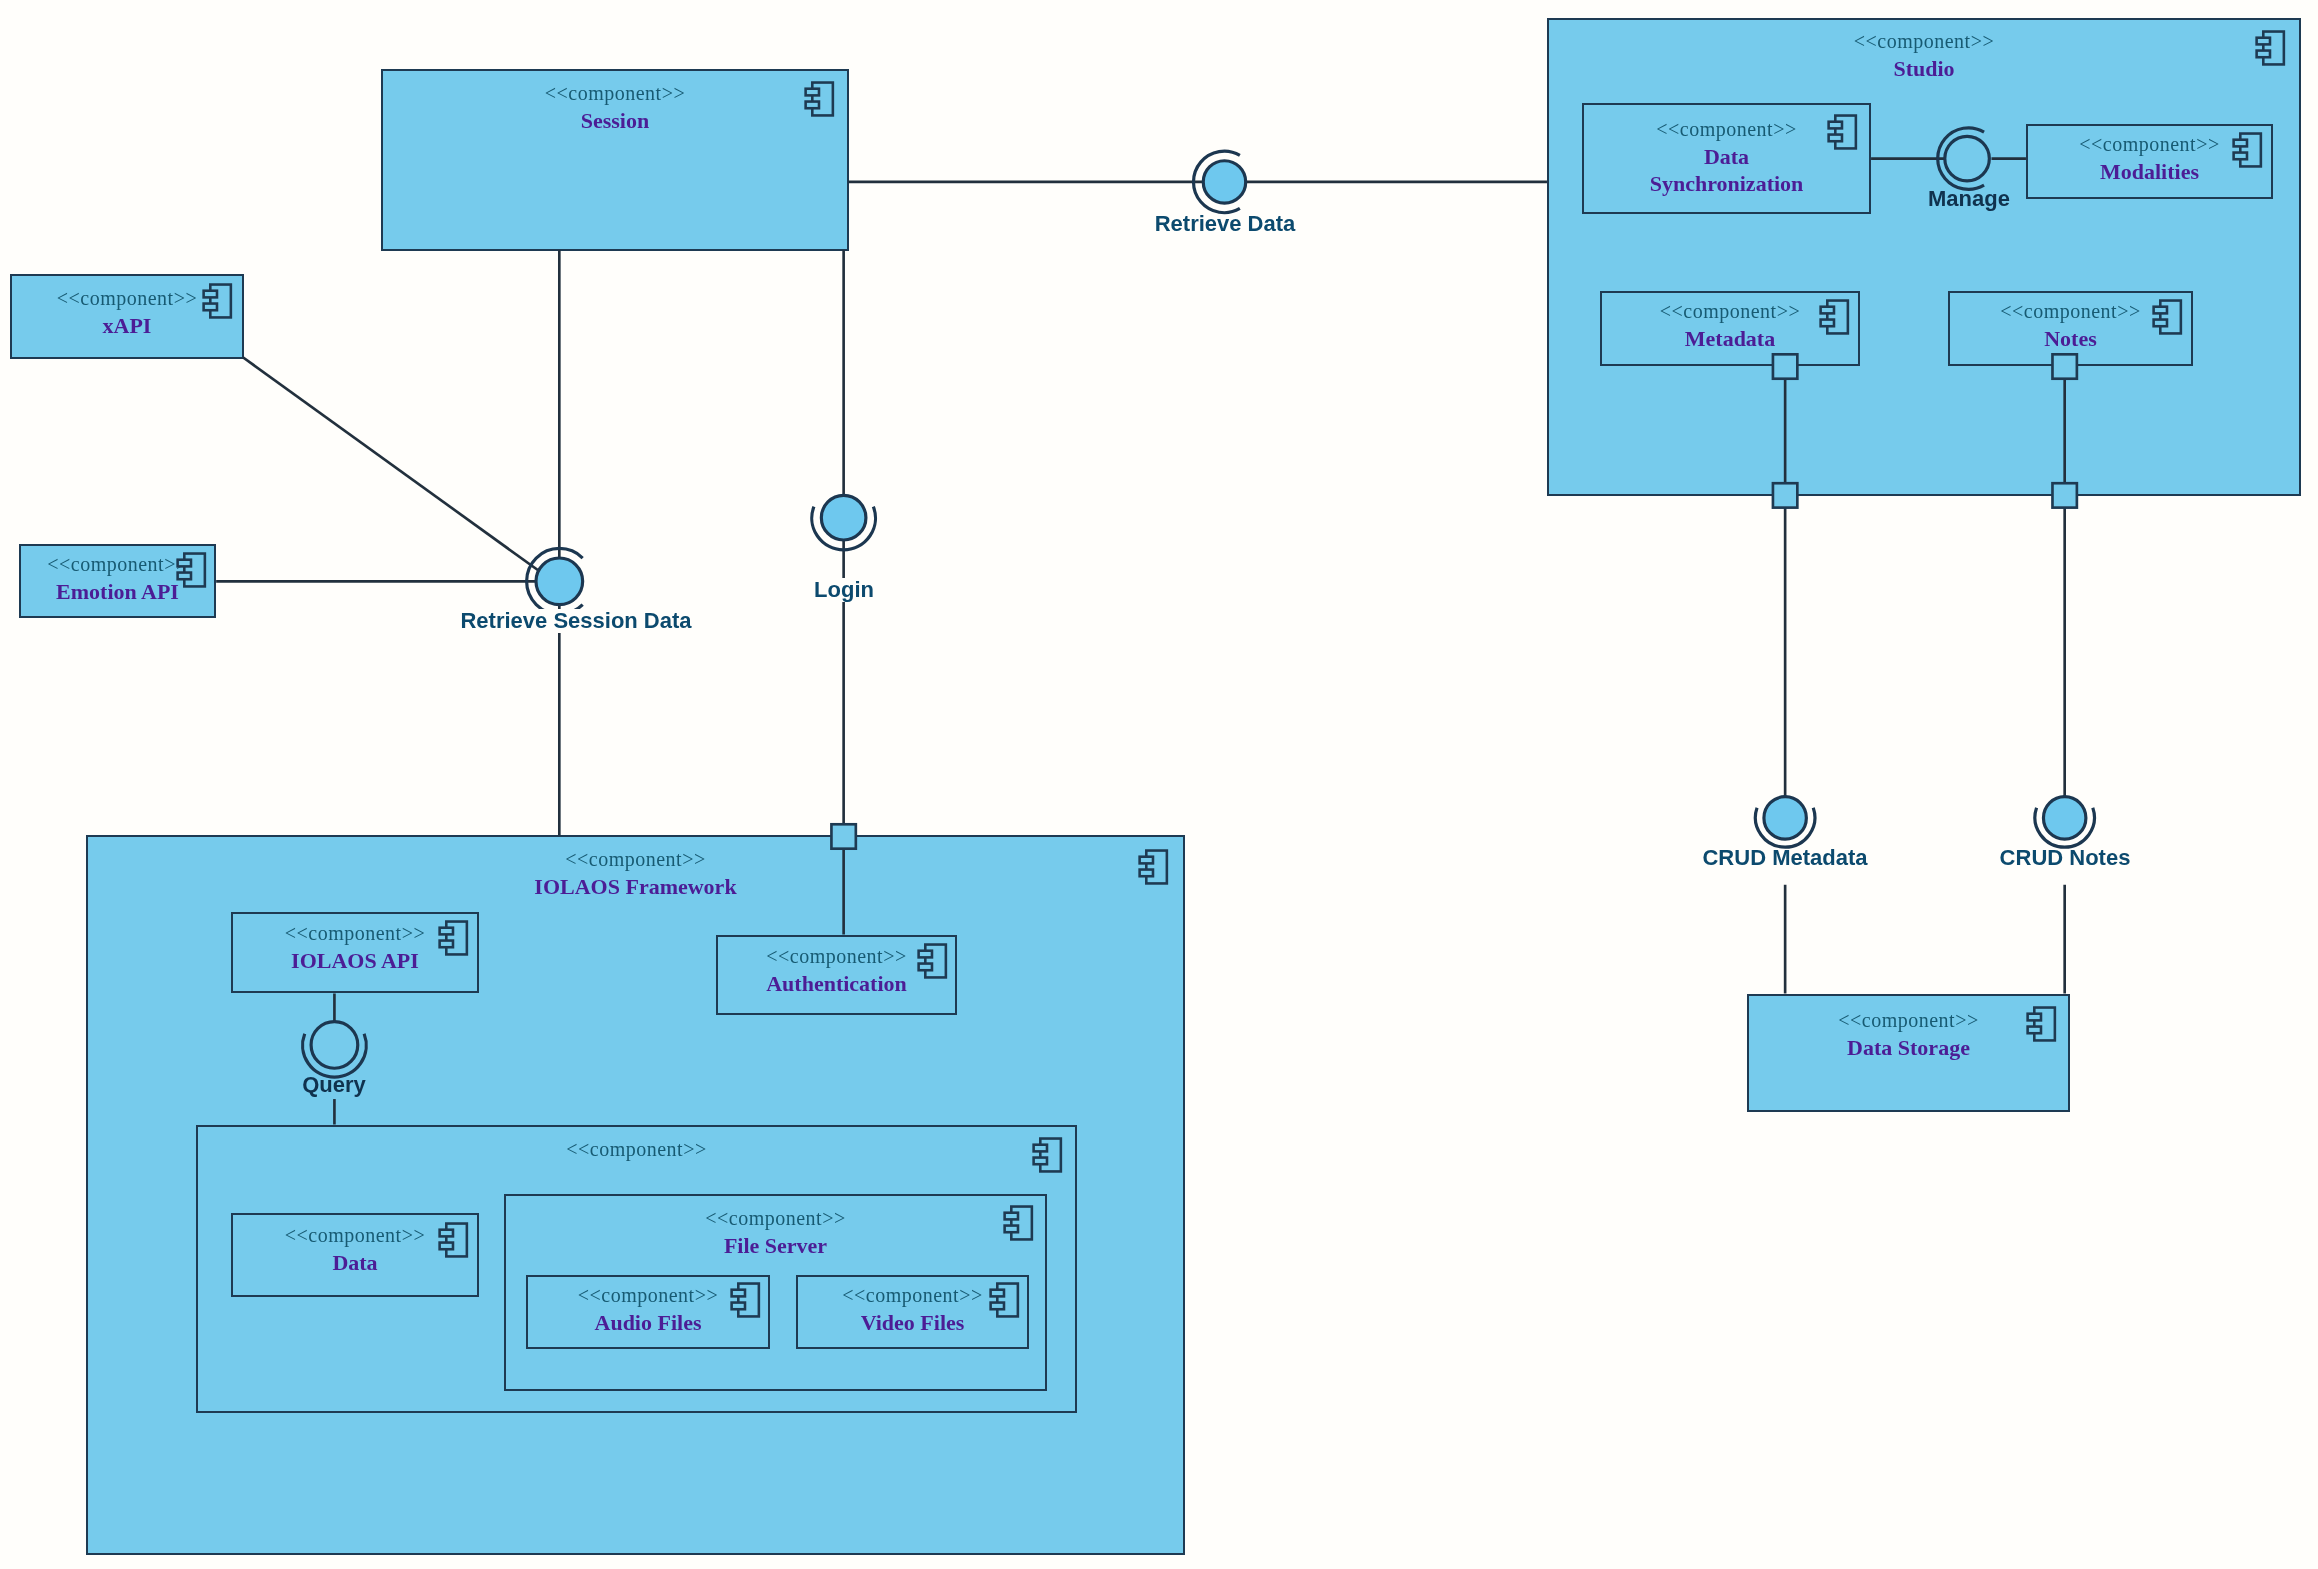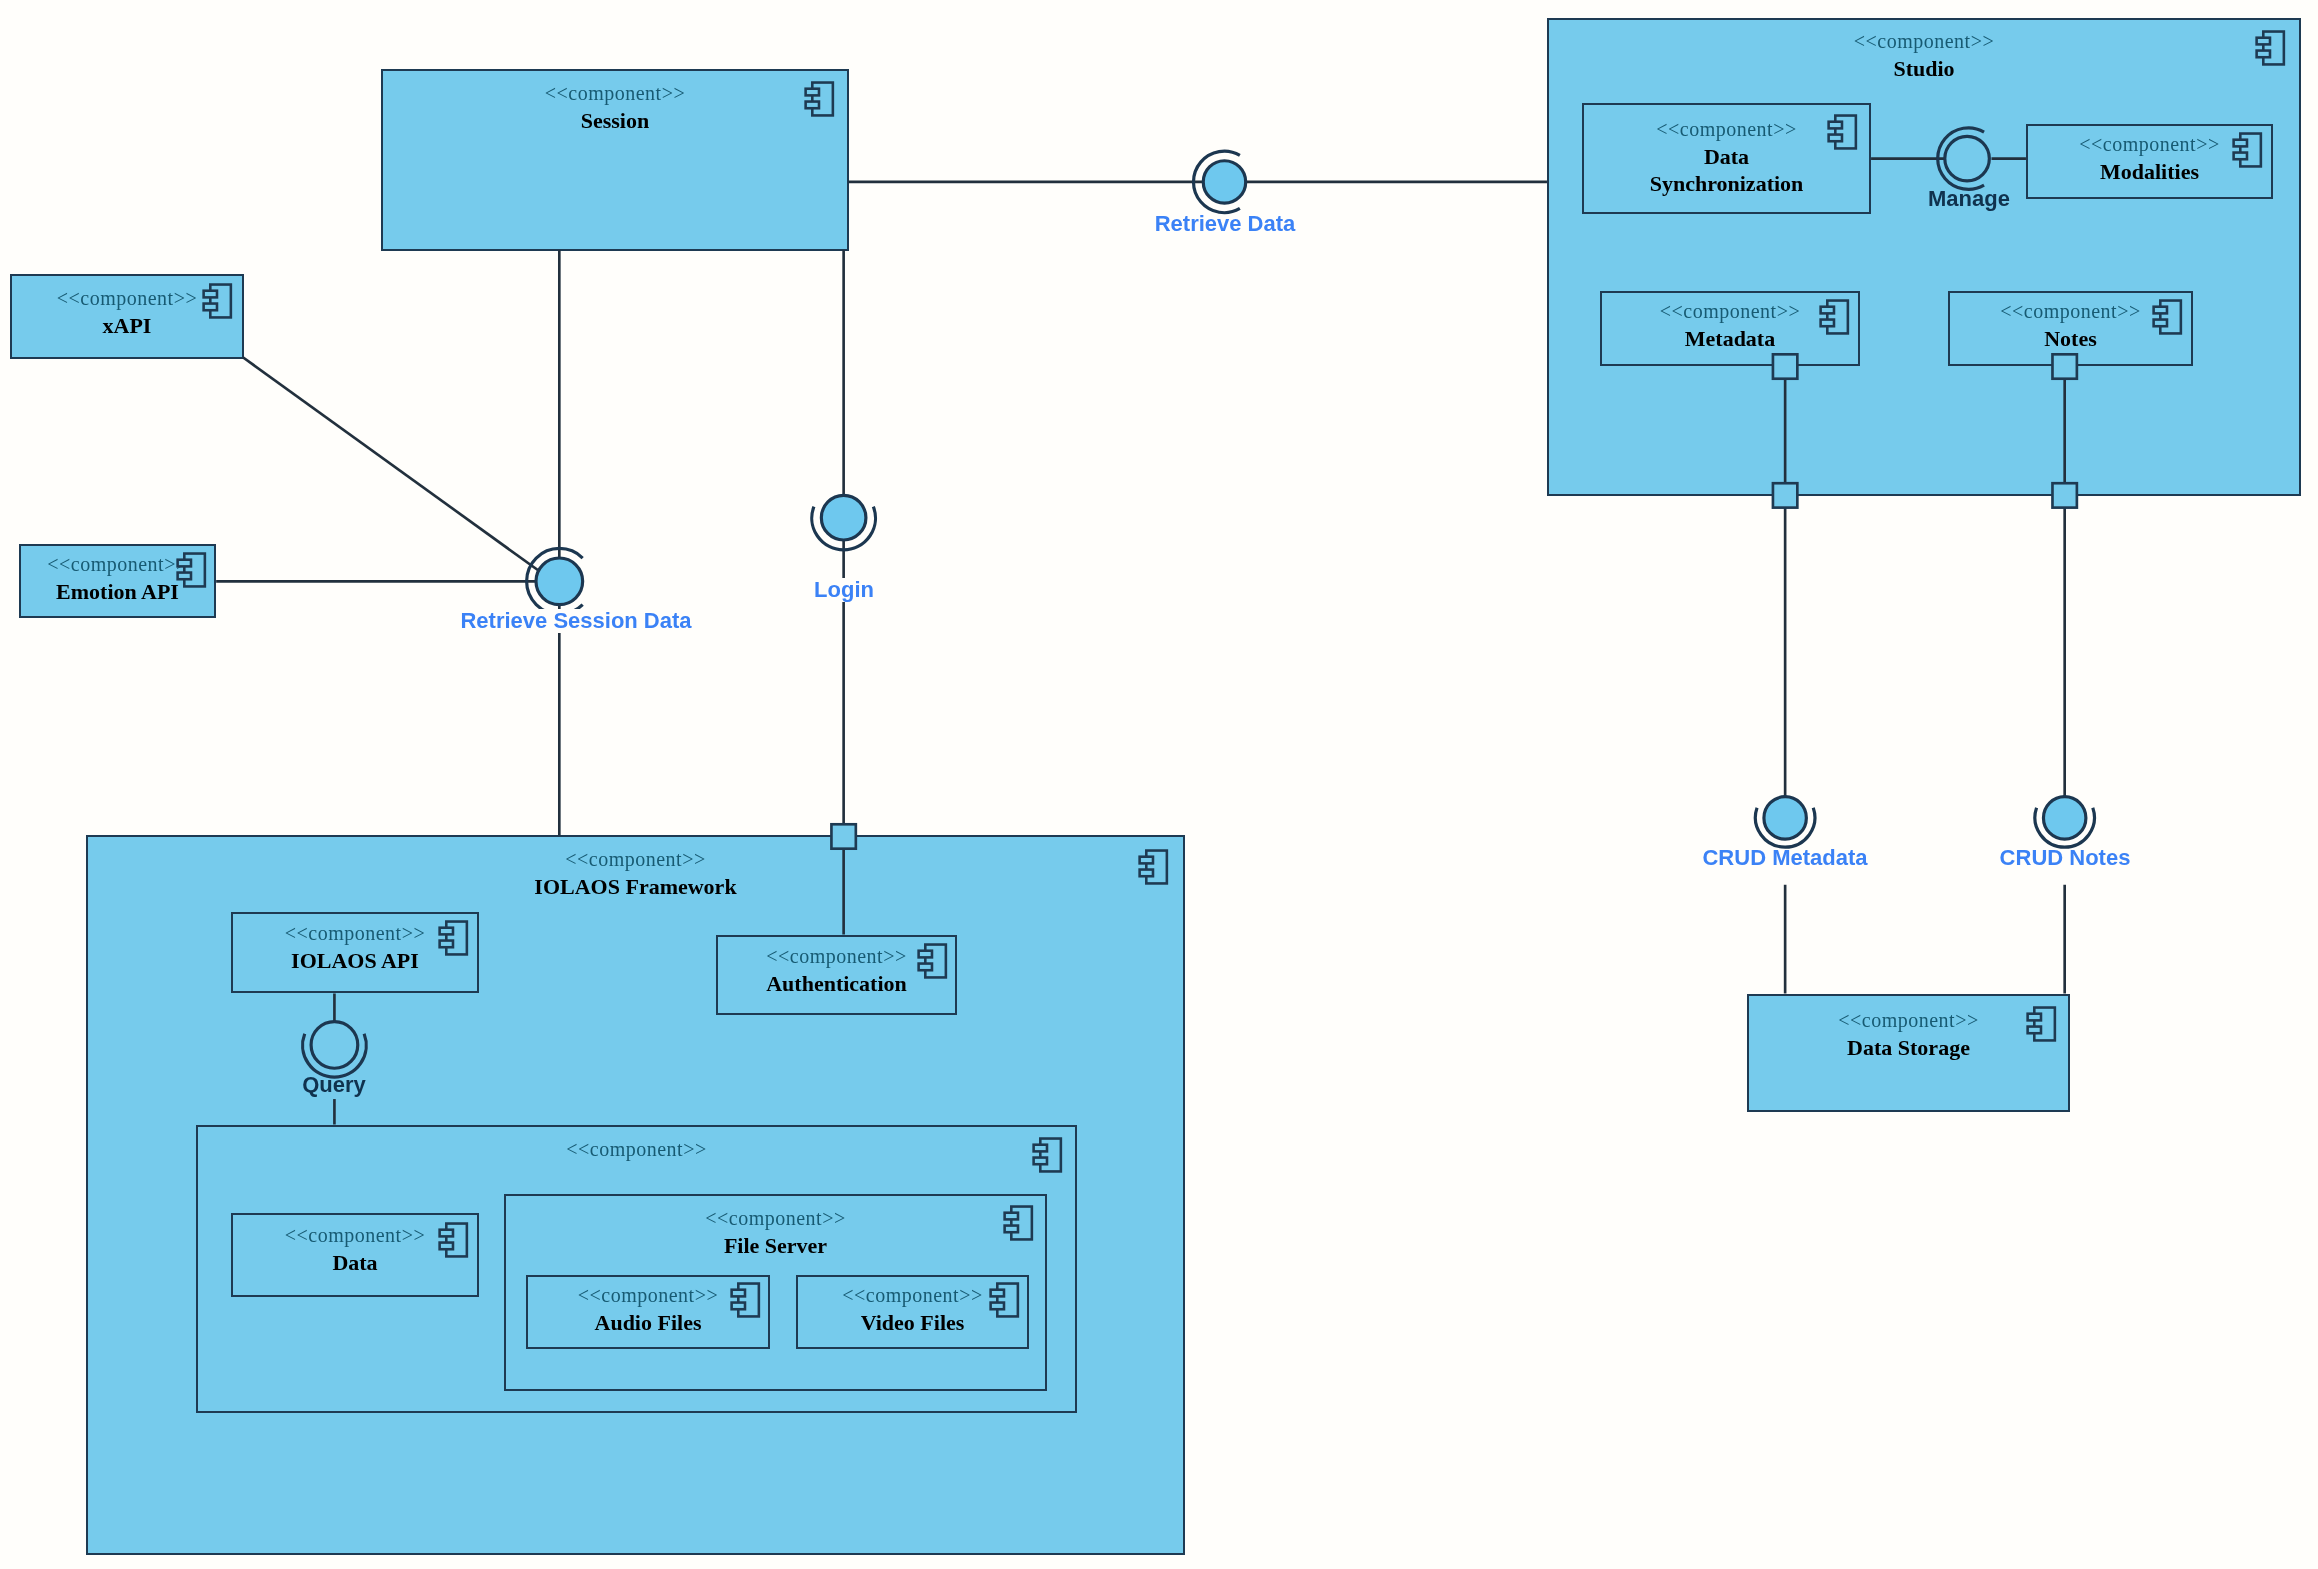--- a/index.html
+++ b/index.html
@@ -3,26 +3,26 @@
 <meta charset="utf-8">
 <style>
   html,body{margin:0;padding:0;background:#fffefb;}
   #canvas{position:relative;width:2319px;height:1569px;background:#fffefb;overflow:hidden;
           font-family:"Liberation Sans",sans-serif;}
   
   .comp{position:absolute;box-sizing:border-box;background:#76cbec;border:2.1px solid #1e3a52;}
   .comp.outer{border-width:2.7px;}
   .hdr{position:relative;width:100%;padding-top:8.5px;text-align:center;font-family:Liberation Serif, serif;}
   .stereo{font-size:20px;font-weight:400;color:#175a72;letter-spacing:0.5px;line-height:1.3;}
-  .cname{font-size:22px;font-weight:700;color:#000000;line-height:1.25;margin-top:1.1px;}
+  .cname{font-size:22px;font-weight:700;color:#4c1d95;line-height:1.25;margin-top:1.1px;}
   .narrow .cname{max-width:186px;margin-left:auto;margin-right:auto;}
   .cicon{position:absolute;width:31px;height:37px;}
   
   .iflabel{position:absolute;transform:translateX(-50%);font-size:22px;font-weight:700;
-           color:#3b82f6;white-space:nowrap;z-index:6;line-height:1.1;}
+           color:#0c4a6e;white-space:nowrap;z-index:6;line-height:1.1;}
   .iflabel.mask{background:#fffefb;padding:0 5.3px;}
   .iflabel.onblue{color:#10324e;}
   #wires{position:absolute;left:0;top:0;z-index:5;pointer-events:none;}
 </style>
 </head>
 <body>
 
 <div id="canvas">
 
   <svg width="0" height="0" style="position:absolute">

